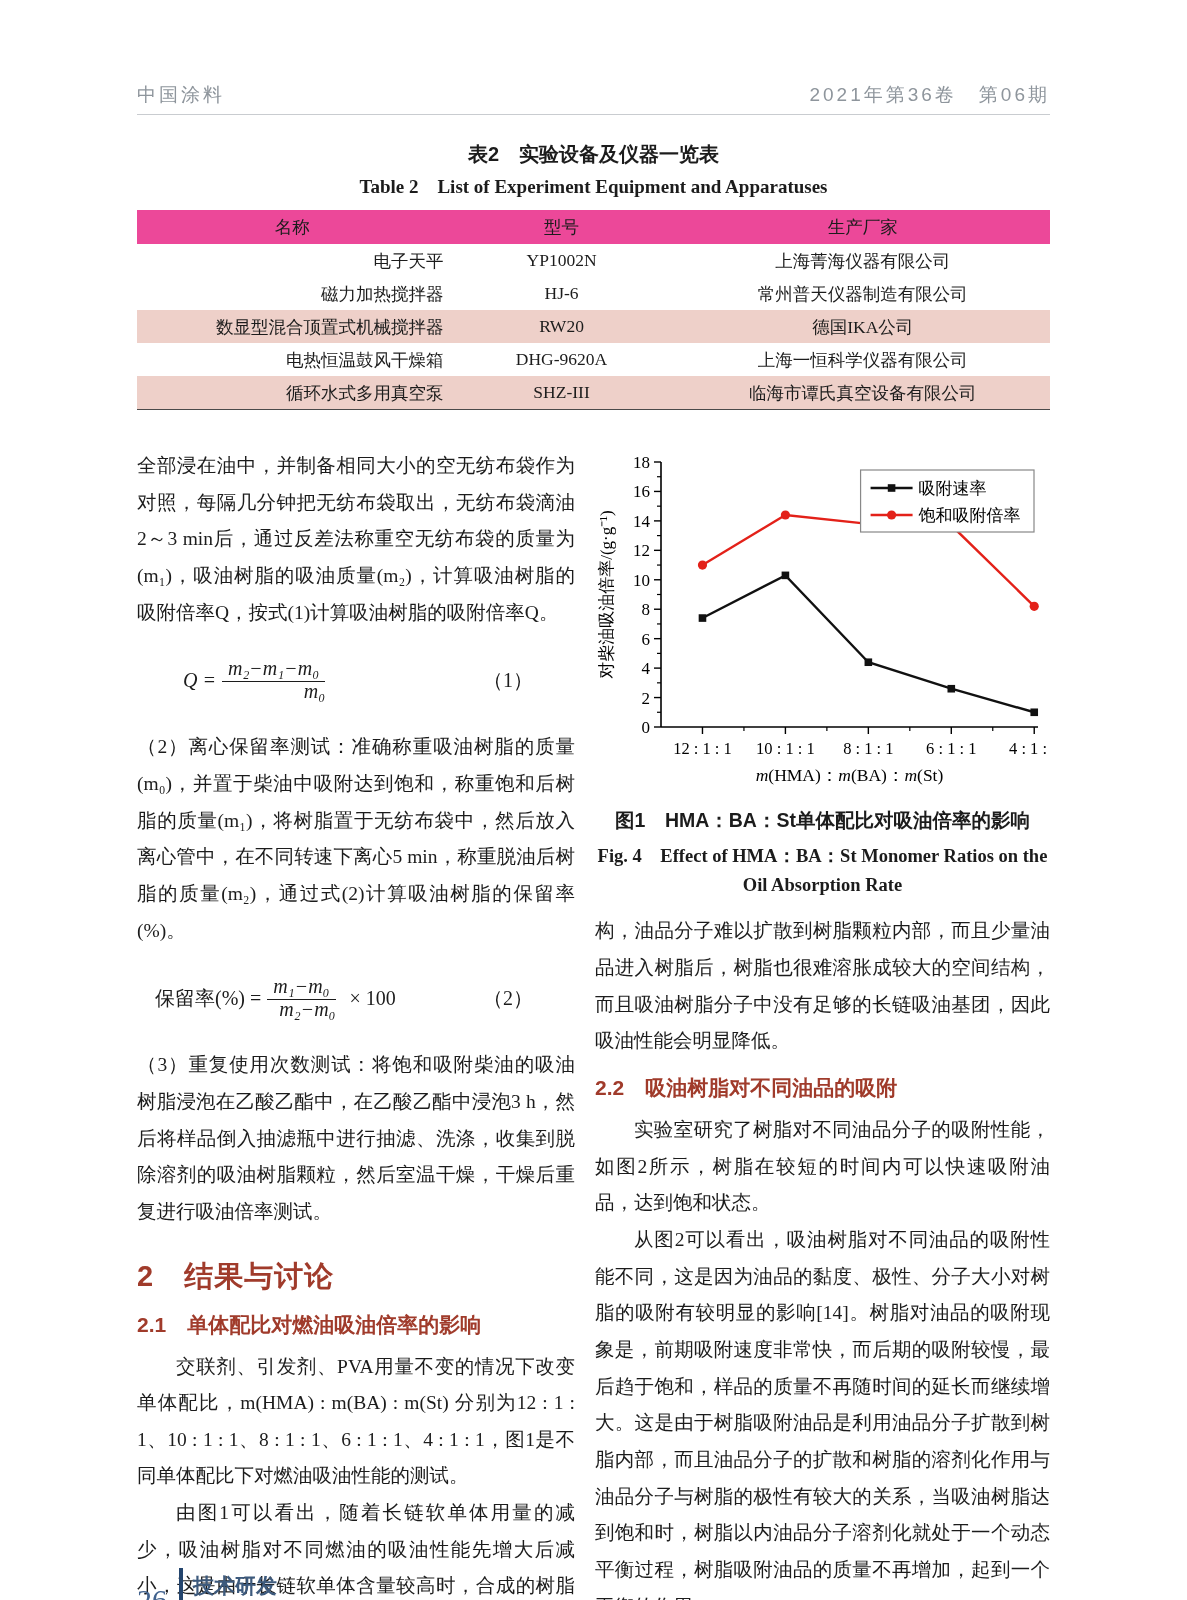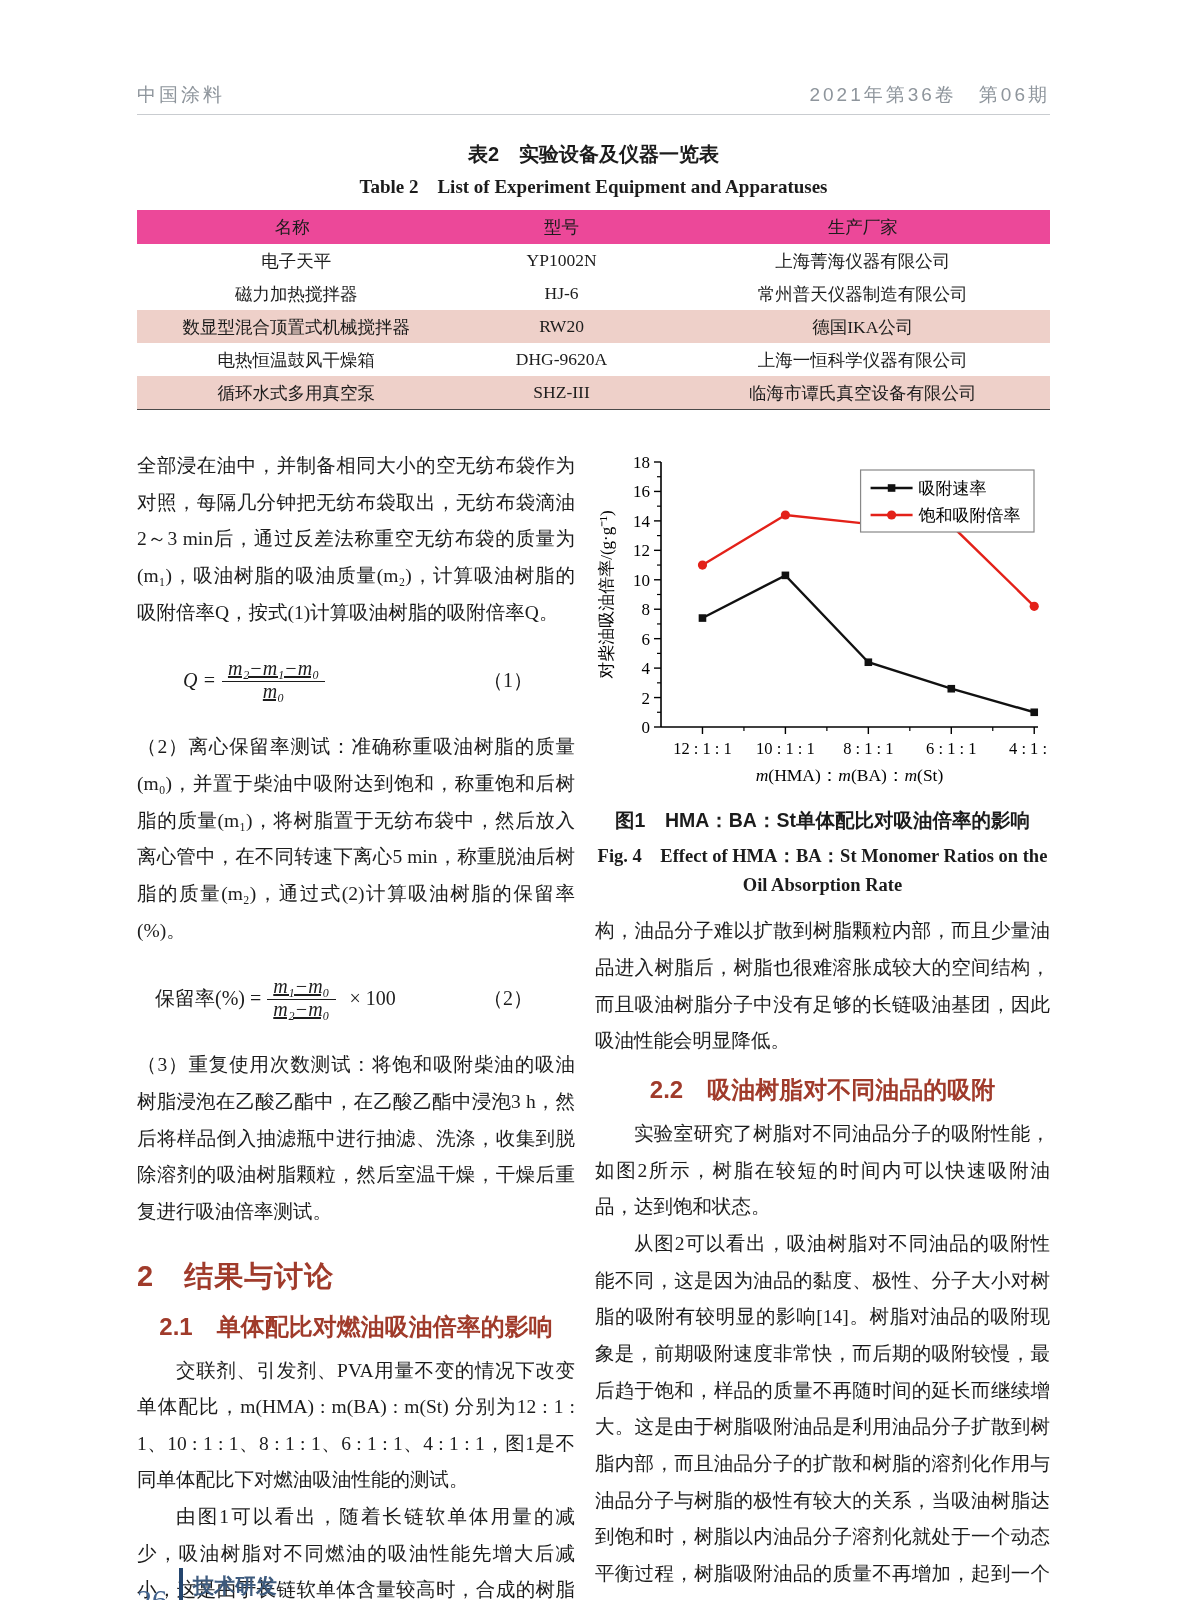--- a/index.html
+++ b/index.html
@@ -28,46 +28,46 @@
   
   .tcap-zh { text-align:center; margin-top:26px; font-size:20px; font-weight:bold;
              font-family:"Liberation Sans", sans-serif; }
   .tcap-en { text-align:center; margin-top:6px; font-size:19px; font-weight:bold; }
 
   table.equip { width:100%; border-collapse:collapse; margin-top:10px;
                 border-bottom:1.5px solid #4a4a4a; font-size:17.5px; }
   table.equip th { background:#ec4899; font-weight:normal; padding:5px 4px; }
   table.equip td { padding:4.5px 4px; }
   table.equip tr.alt td { background:#eed0c9; }
-  table.equip td.c1 { text-align:center; width:34%; padding-left:12px; }
+  table.equip td.c1 { text-align:right; width:34%; padding-left:12px; }
   table.equip td.c2, table.equip th.c2 { text-align:center; width:25%; }
   table.equip td.c3, table.equip th.c3 { text-align:center; width:41%; }
 
   
   .cols { display:flex; margin-top:38px; }
   .col-l { width:438px; }
   .col-r { width:455px; margin-left:20px; }
 
   p.body { font-size:19.5px; line-height:1.88; text-align:justify; text-justify:inter-ideograph; }
   p.indent { text-indent:2em; }
   .math { font-style:italic; }
 
   
   .eq { display:flex; align-items:center; margin:26px 0 26px 0; font-size:20px; }
   .eq .lhs { margin-left:46px; }
-  .eq .frac { display:inline-block; text-align:center; vertical-align:middle; margin:0 6px;text-decoration:underline; }
+  .eq .frac { display:inline-block; text-align:right; vertical-align:middle; margin:0 6px; }
   .eq .frac .num { padding:0 6px 2px 6px; border-bottom:1.5px solid #1c1c1c; }
   .eq .frac .den { padding-top:2px; }
   .eq .suffix { margin-left:8px; }
   .eq .eqnum { margin-left:auto; margin-right:42px; }
 
   h2.sec { color:#a03b2b; font-family:"Liberation Sans", sans-serif;
            font-size:29px; font-weight:bold; margin:26px 0 14px 0; letter-spacing:1px; }
   h3.sec { color:#a03b2b; font-family:"Liberation Sans", sans-serif;
-           font-size:24px; font-weight:bold; margin:14px 0 10px 0;text-align:center; }
+           font-size:21px; font-weight:bold; margin:14px 0 10px 0; }
 
   
   .figure { width:455px; }
   .fig-chart { width:455px; height:345px; }
   .figcap-zh { text-align:center; font-size:19.5px; font-weight:bold; margin-top:14px;
                font-family:"Liberation Sans", sans-serif; }
   .figcap-en { text-align:center; font-size:18.5px; font-weight:bold; margin-top:8px;
                line-height:1.55; }
   .fig-gap { height:14px; }
 

